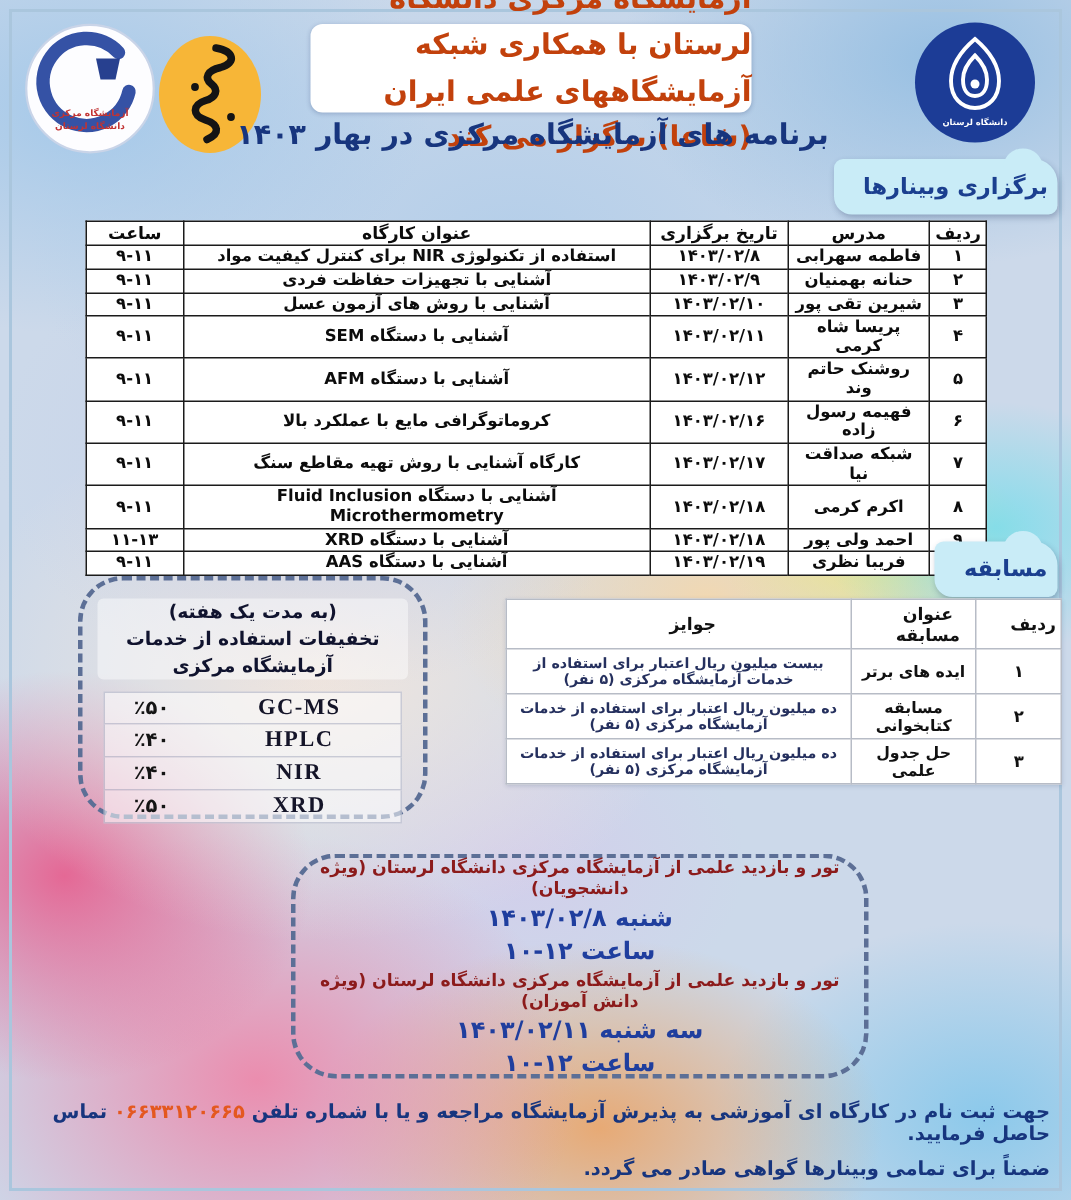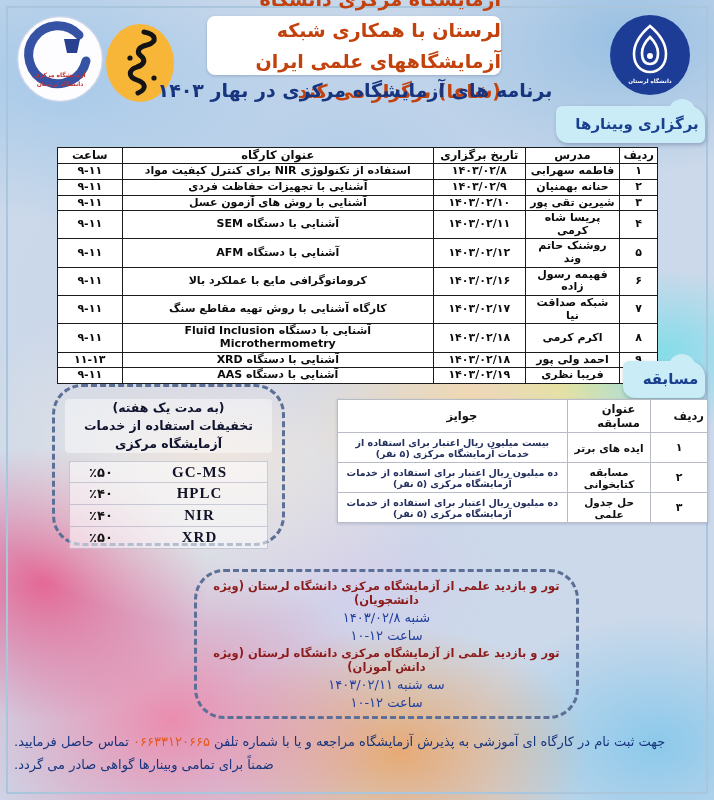--- a/index.html
+++ b/index.html
@@ -89,24 +89,24 @@
   .disc-pct { width:62px; text-align:center; font-weight:bold; font-size:13px; color:#141414; }
   .disc-name { flex:1; text-align:center; font-family:"Liberation Serif","DejaVu Serif",serif; font-weight:bold; font-size:15px; color:#141428; letter-spacing:1px; }
 
   
   .tour-box {
     position:absolute; left:194px; top:569px; width:385px; height:150px;
     border:3px dashed #5c6f96; border-radius:30px; text-align:center;
     display:flex; flex-direction:column; justify-content:center; gap:3px; padding:4px 8px;
   }
   .tour-title { color:#8c1b1b; font-weight:bold; font-size:11.5px; }
-  .tour-line  { color:#1f3e9e; font-weight:normal; font-size:13px; }
-
-  
-  .footer { position:absolute; left:14px; top:734px; width:686px; text-align:left; color:#17357e; font-weight:normal; font-size:13px; }
+  .tour-line  { color:#1f3e9e; font-weight:bold; font-size:16px; }
+
+  
+  .footer { position:absolute; left:14px; top:734px; width:686px; text-align:right; color:#17357e; font-weight:bold; font-size:13px; }
   .footer .phone { color:#e4581f; }
   .footer-line2 { margin-top:8px; }
 </style>
 </head>
 <body>
 
 <div class="poster" dir="rtl">
   <div class="frame"></div>
 
   <svg class="logo logo-univ" width="84" height="84" viewBox="0 0 84 84">

